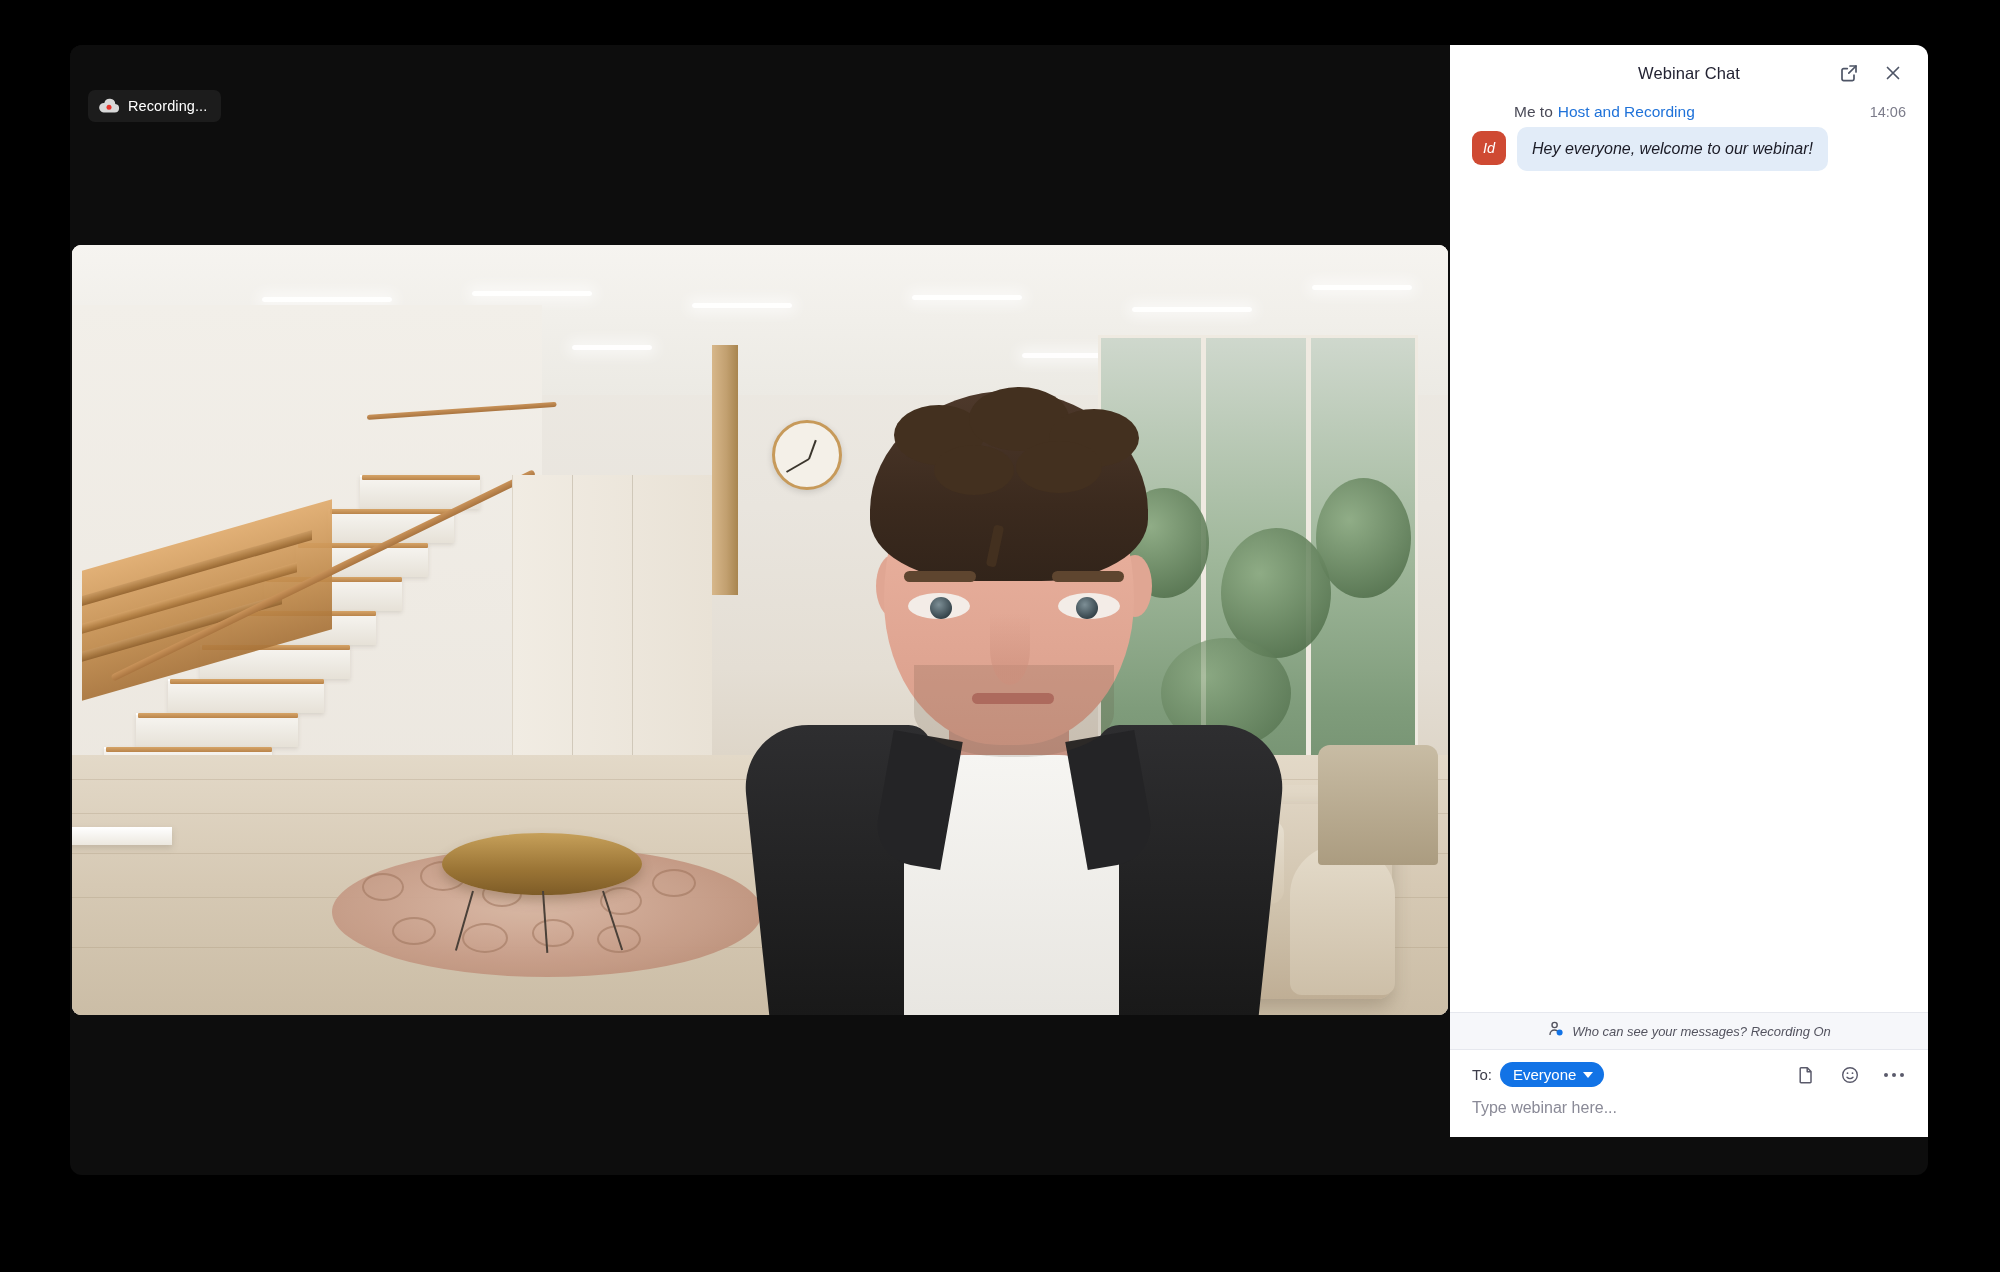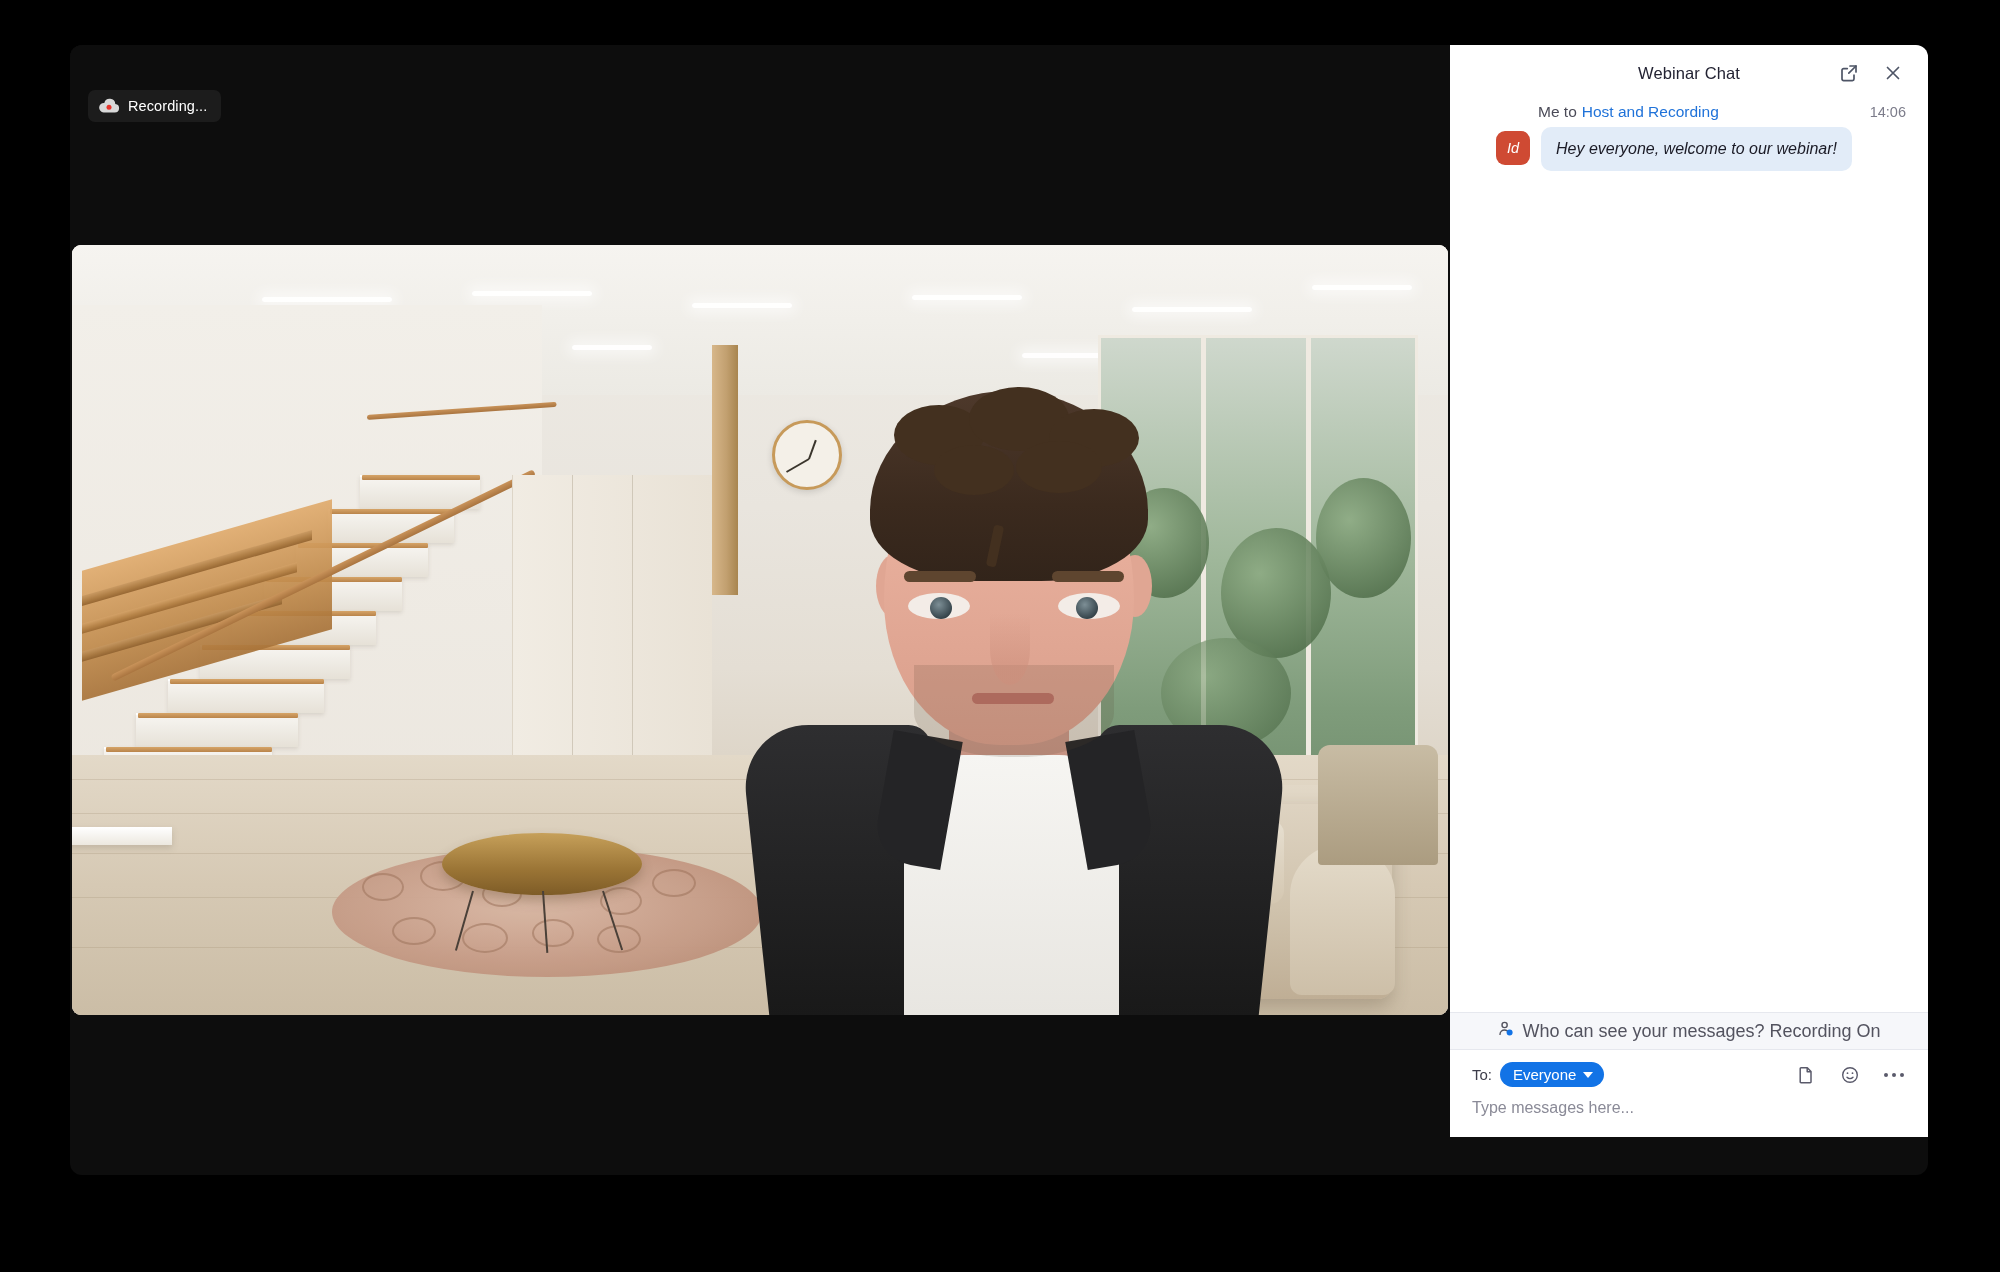--- a/index.html
+++ b/index.html
@@ -351,21 +351,20 @@
   .hdr-icon-btn {
     width: 26px; height: 26px;
     display: flex; align-items: center; justify-content: center;
     cursor: pointer;
   }
 
   #chat-messages {
     flex: 1 1 auto;
     overflow-y: auto;
     padding: 2px 22px 10px 22px;
-    margin-left: 24px;
   }
   .msg-meta {
     display: flex; align-items: baseline;
     padding-left: 42px;
     margin-bottom: 6px;
   }
   .msg-meta .sender {
     font-size: 15.5px; color: #4a4a57;
   }
   .msg-meta .recipient {
@@ -398,21 +397,21 @@
   #chat-privacy-bar {
     flex: 0 0 auto;
     height: 38px;
     background: #f6f7fa;
     border-top: 1px solid #e6e8ee;
     border-bottom: 1px solid #e6e8ee;
     display: flex; align-items: center; justify-content: center;
     gap: 7px;
     cursor: pointer;
   }
-  #chat-privacy-bar .txt { font-size: 18px; color: #53535f; }
+  #chat-privacy-bar .txt { font-size: 13px; color: #53535f; font-style: italic; }
 
   #chat-composer {
     flex: 0 0 auto;
     padding: 12px 22px 18px 22px;
     background: #ffffff;
   }
   #composer-row {
     display: flex; align-items: center;
     margin-bottom: 10px;
   }
@@ -686,18 +685,18 @@
             </span>
             <span class="comp-icon">
               <span class="dots">
                   <i></i>
                   <i></i>
                   <i></i>
                 </span>
             </span>
           </span>
         </div>
-        <div id="message-input">Type messages here...</div>
+        <div id="message-input">Type webinar here...</div>
       </div>
 
     </div>
   </div>
 </div>
 
 </body></html>

